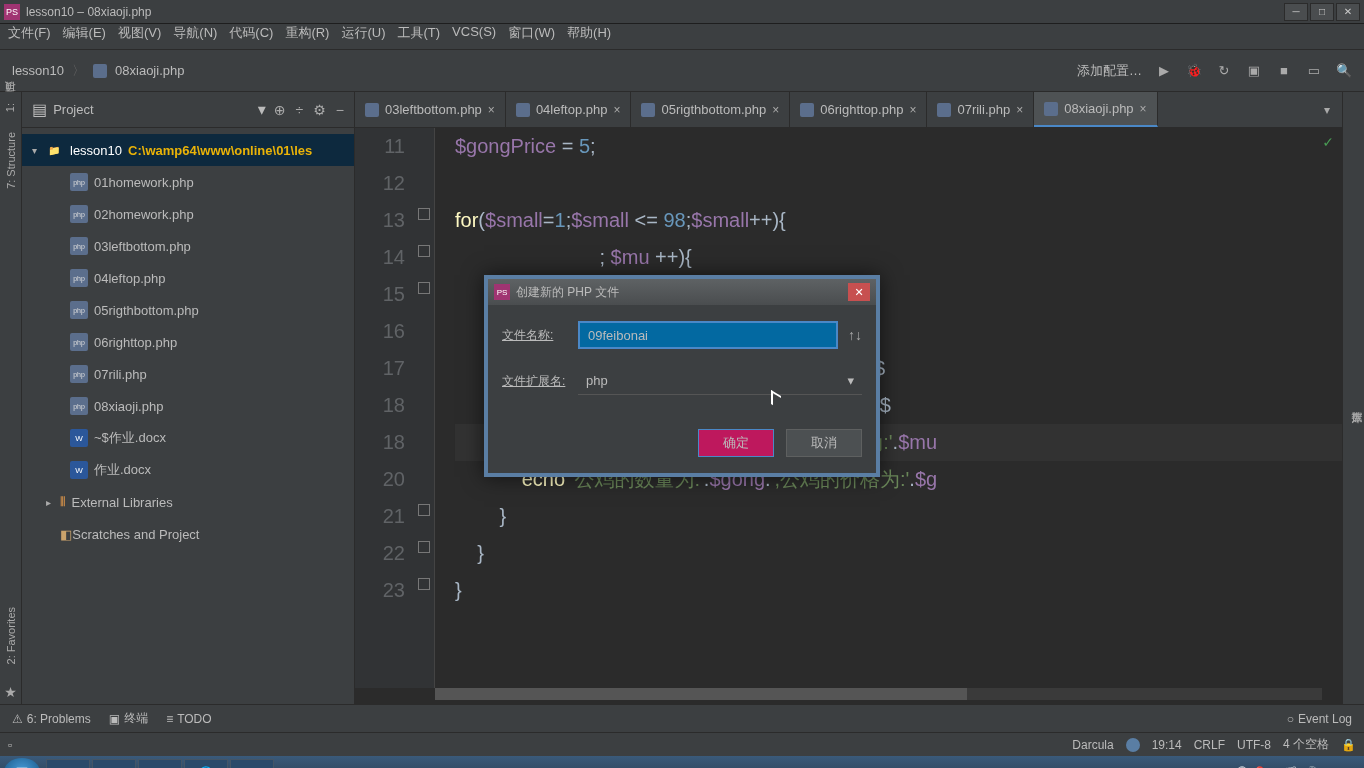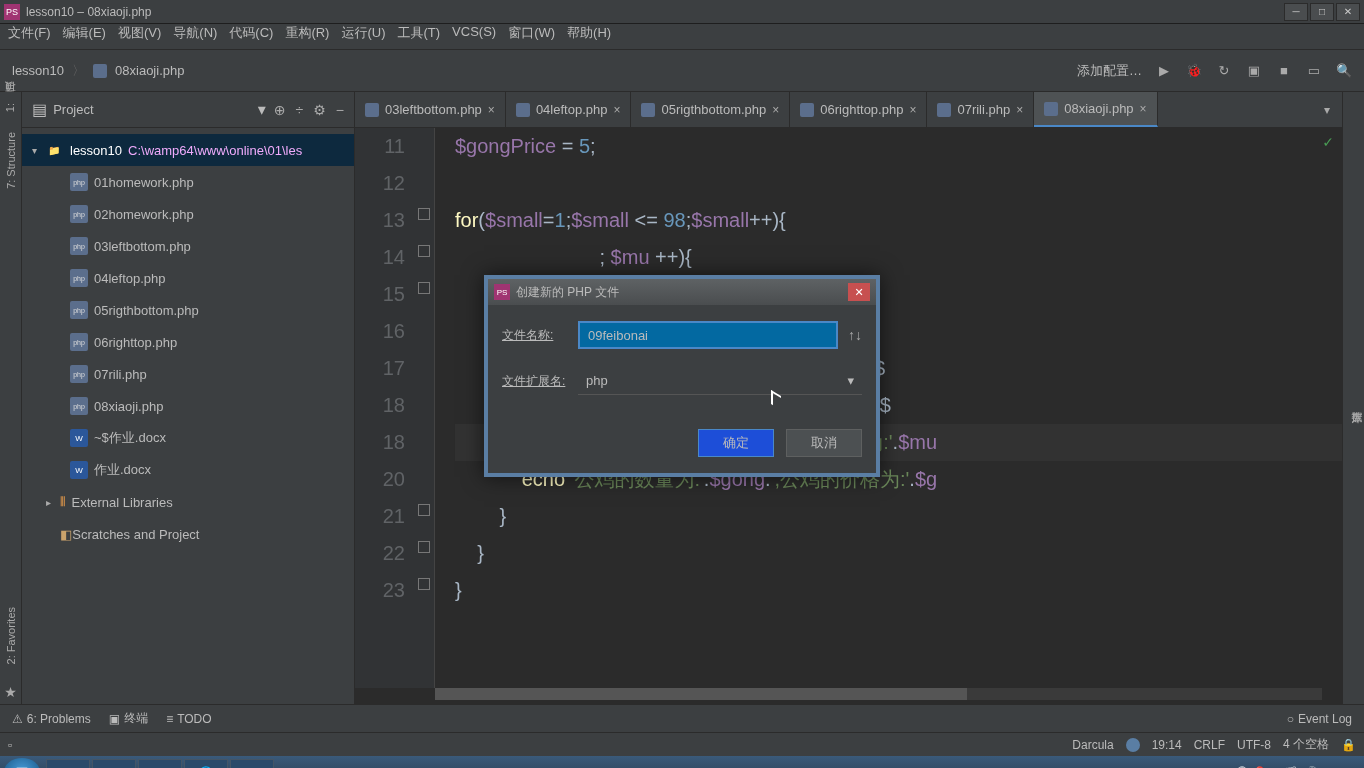--- a/index.html
+++ b/index.html
@@ -31,21 +31,21 @@
 .sidebar-header .sh-tools { display: flex; gap: 10px; font-size: 14px; color: #aaa; }
 .tree { padding: 6px 0; font-size: 13px; overflow: hidden; }
 .tree-row { display: flex; align-items: center; height: 32px; padding-left: 10px; white-space: nowrap; }
 .tree-row.root { }
 .tree-row .arrow { width: 14px; color: #aaa; font-size: 10px; }
 .tree-row .f-icon { width: 18px; height: 18px; margin-right: 6px; display: flex; align-items: center; justify-content: center; font-size: 10px; }
 .tree-row .f-icon.folder { color: #b38a5e; }
 .tree-row .f-icon.php { background: #5b6e8c; color: #ddd; border-radius: 2px; font-size: 7px; }
 .tree-row .f-icon.docx { background: #2b579a; color: #fff; border-radius: 2px; font-size: 8px; }
 .tree-row.sel { background: #0d293e; color: #fff; }
-.tree-row .path { color: #f0abfc; margin-left: 6px; }
+.tree-row .path { color: #eab308; margin-left: 6px; font-weight: bold; }
 .tree-row.indent1 { padding-left: 48px; }
 .tree-row.indent-lib { padding-left: 24px; }
 .tree-row.indent-lib .lib-icon { color: #f0a04b; margin-right: 6px; }
 .tree-row.indent-lib2 { padding-left: 24px; }
 
 .editor-area { flex: 1; display: flex; flex-direction: column; background: #2b2b2b; }
 .tabs { height: 36px; background: #3c3f41; display: flex; align-items: stretch; border-bottom: 1px solid #2b2b2b; }
 .tab { display: flex; align-items: center; padding: 0 10px; font-size: 13px; border-right: 1px solid #2b2b2b; gap: 6px; }
 .tab.active { background: #4e5254; border-bottom: 2px solid #4a88c7; }
 .tab .tab-php-icon { width: 14px; height: 14px; background: #5b6e8c; border-radius: 2px; }
@@ -91,21 +91,21 @@
 .modal-title .m-text { flex: 1; }
 .modal-title .m-close { width: 22px; height: 18px; background: #c75050; color: #fff; display: flex; align-items: center; justify-content: center; font-size: 11px; }
 .modal-body { padding: 16px 14px; }
 .modal-row { display: flex; align-items: center; margin-bottom: 18px; }
 .modal-row .m-label { width: 76px; font-size: 12px; color: #bbb; text-decoration: underline; }
 .modal-row input { flex: 1; height: 28px; background: #0369a1; border: 2px solid #4a88c7; color: #bbb; padding: 0 8px; font-size: 13px; outline: none; }
 .modal-row .sort-icon { margin-left: 10px; color: #aaa; font-size: 14px; }
 .modal-row .dropdown { flex: 1; height: 28px; background: #3c3f41; border-bottom: 1px solid #555; color: #bbb; padding: 0 8px; display: flex; align-items: center; justify-content: space-between; font-size: 13px; }
 .modal-buttons { display: flex; justify-content: flex-end; gap: 12px; padding: 0 14px 16px; }
 .modal-buttons button { width: 76px; height: 28px; background: #4c5052; border: 1px solid #5e6060; color: #bbb; font-size: 13px; cursor: pointer; }
-.modal-buttons button.primary { background: #1d4ed8; border-color: #4a88c7; }
+.modal-buttons button.primary { background: #be185d; border-color: #4a88c7; }
 
 .cursor { position: absolute; left: 771px; top: 393px; width: 12px; height: 18px; pointer-events: none; z-index: 100; }
 .cursor::before { content: ""; position: absolute; border-left: 2px solid #fff; border-top: 2px solid #fff; width: 8px; height: 12px; transform: skewY(30deg); }
 </style>
 </head>
 <body>
 
 <div class="titlebar">
   <div class="icon">PS</div>
   <div class="title">lesson10 – 08xiaoji.php</div>

